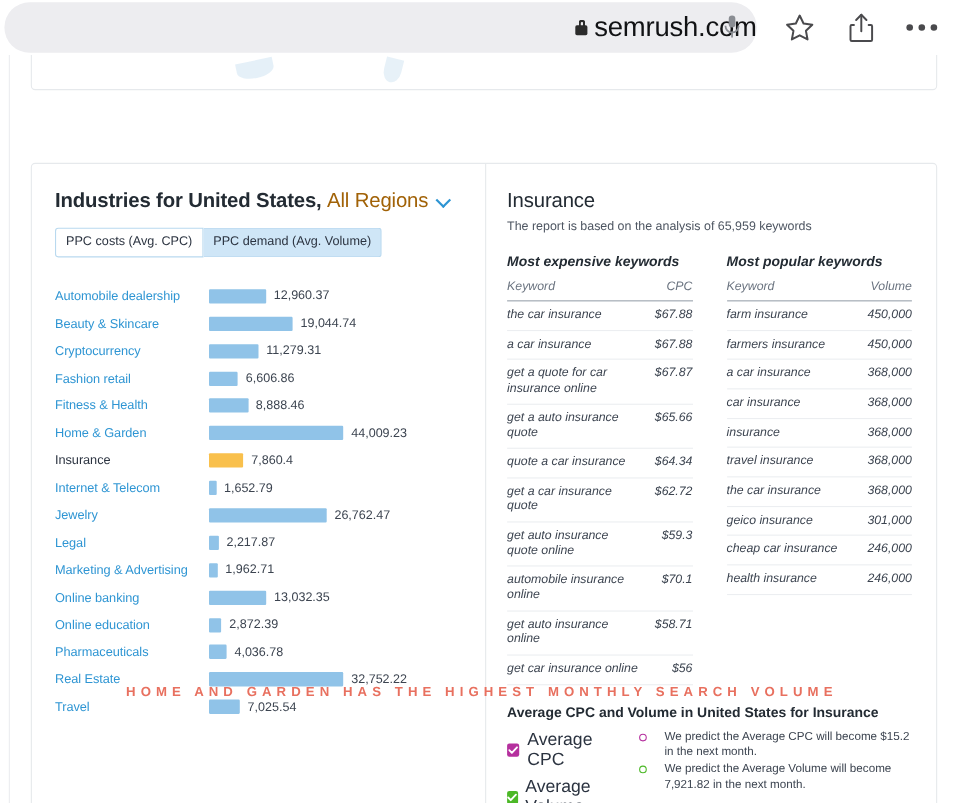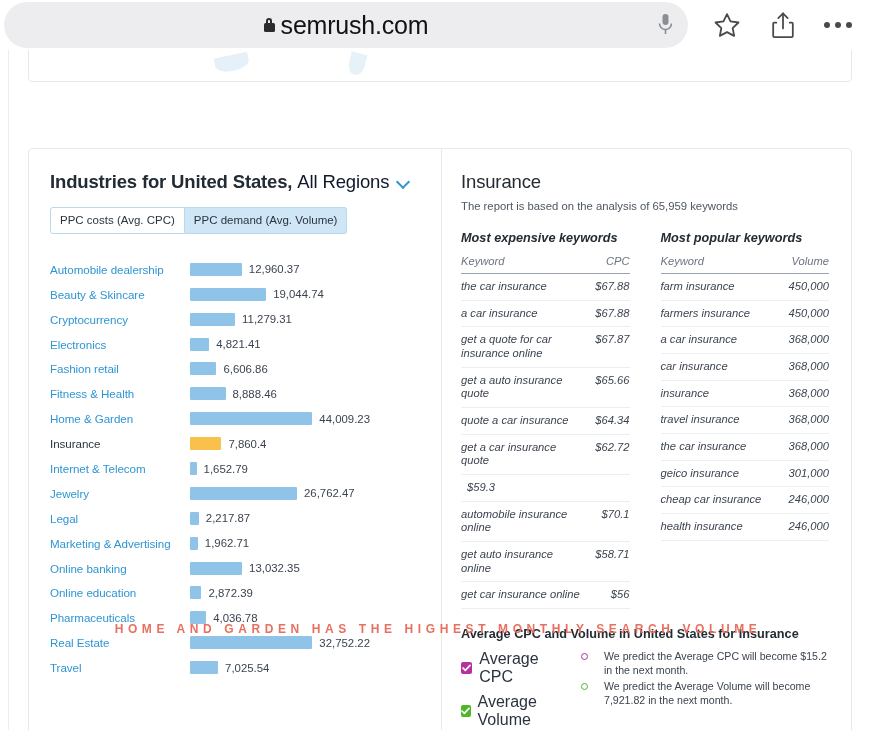--- a/index.html
+++ b/index.html
@@ -15,21 +15,21 @@
     position: relative;
     width: 876px; height: 50px;
     background: #ffffff;
     display: flex; align-items: center;
   }
   .url-pill {
     position: absolute; left: 4px; top: 2px;
     width: 684px; height: 46px;
     background: #ededf0;
     border-radius: 23px;
-    display: flex; align-items: center; justify-content: center;
+    display: flex; align-items: center; justify-content: flex-end;
   }
   .url-inner { display: flex; align-items: center; gap: 6px; }
   .lock-icon {
     width: 11px; height: 14px; position: relative; display: inline-block;
   }
   .lock-icon .body {
     position: absolute; bottom: 0; left: 0; width: 11px; height: 9px;
     background: #2b2b2b; border-radius: 1.5px;
   }
   .lock-icon .shackle {
@@ -105,21 +105,21 @@
   }
   .right-pane { width: 411px; padding: 22px 22px 0 21px; position: relative; }
 
   
   .industries-title {
     font-size: 18.5px; color: #232b33; font-weight: 400;
     letter-spacing: -0.15px; margin-bottom: 14px;
     display: flex; align-items: center; gap: 0;
   }
   .industries-title .muted { color: #232b33; font-weight: bold; }
-  .region-link { color: #0f172a; margin-left: 5px; }
+  .region-link { color: #a16207; margin-left: 5px; }
   .chev {
     display: inline-block; margin-left: 9px; width: 11px; height: 7px;
     position: relative; top: -2px;
   }
   .chev::before {
     content: ""; position: absolute; left: 0; top: 0;
     width: 8px; height: 8px;
     border-right: 2px solid #2e95d3; border-bottom: 2px solid #2e95d3;
     transform: rotate(45deg);
   }
@@ -304,27 +304,20 @@
             </span>
           </div>
           <div class="ind-row">
             <span class="ind-name">Cryptocurrency</span>
             <span class="bar-zone">
               <span class="ind-bar" style="width: 45.1078px;"></span>
               <span class="ind-val">11,279.31</span>
             </span>
           </div>
           <div class="ind-row">
-            <span class="ind-name">Electronics</span>
-            <span class="bar-zone">
-              <span class="ind-bar" style="width: 19.2816px;"></span>
-              <span class="ind-val">4,821.41</span>
-            </span>
-          </div>
-          <div class="ind-row">
             <span class="ind-name">Fashion retail</span>
             <span class="bar-zone">
               <span class="ind-bar" style="width: 26.4219px;"></span>
               <span class="ind-val">6,606.86</span>
             </span>
           </div>
           <div class="ind-row">
             <span class="ind-name">Fitness &amp; Health</span>
             <span class="bar-zone">
               <span class="ind-bar" style="width: 35.5464px;"></span>
@@ -443,20 +436,21 @@
               </div>
               <div class="kw-row">
                 <span class="kw-term">quote a car insurance</span>
                 <span class="kw-num">$64.34</span>
               </div>
               <div class="kw-row">
                 <span class="kw-term">get a car insurance quote</span>
                 <span class="kw-num">$62.72</span>
               </div>
               <div class="kw-row">
+                <span class="kw-term">get auto insurance quote online</span>
                 <span class="kw-num">$59.3</span>
               </div>
               <div class="kw-row">
                 <span class="kw-term">automobile insurance online</span>
                 <span class="kw-num">$70.1</span>
               </div>
               <div class="kw-row">
                 <span class="kw-term">get auto insurance online</span>
                 <span class="kw-num">$58.71</span>
               </div>

